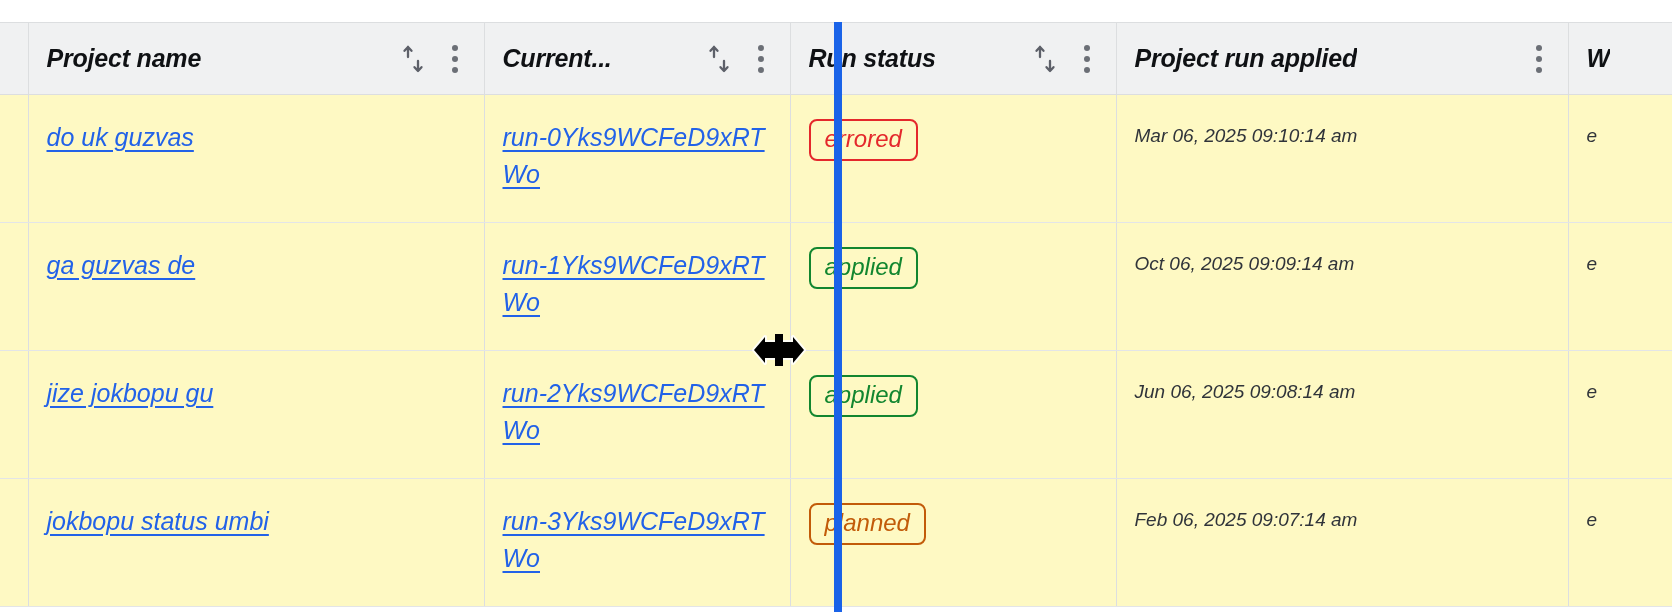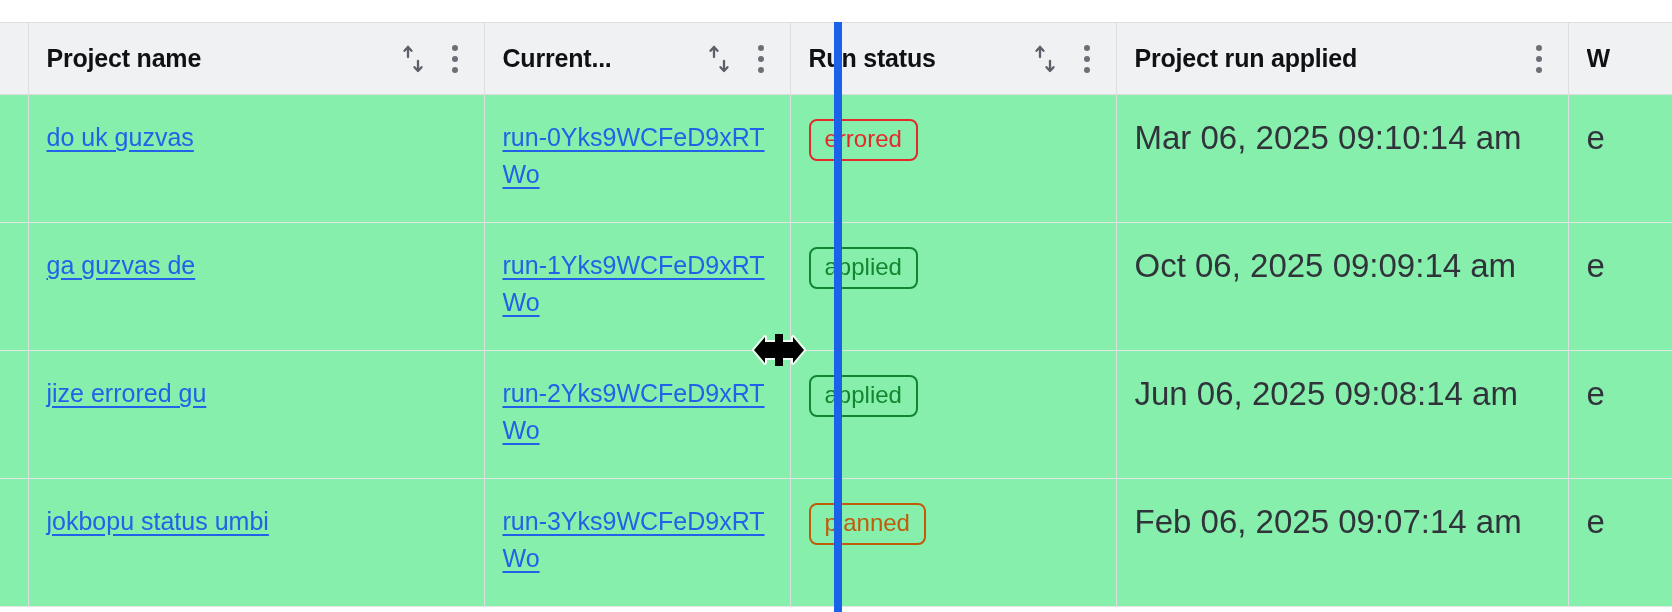--- a/index.html
+++ b/index.html
@@ -25,20 +25,21 @@
   }
 
   
   .table-scroll {
     position: absolute;
     left: 0;
     top: 22px;
     width: 1672px;
     height: 590px;
     overflow: hidden;
+    font-style: italic;
   }
 
   table.data-table {
     border-collapse: collapse;
     table-layout: fixed;
     width: 1790px;
     background: #ffffff;
   }
 
   
@@ -115,21 +116,21 @@
   
   tbody td {
     height: 128px;
     padding: 0 18px;
     border-right: 1px solid #dcdee0;
     border-bottom: 1px solid #e3e5e7;
     font-size: 25px;
     color: #30343a;
     vertical-align: middle;
     box-sizing: border-box;
-    background: #86efac;
+    background: #fef9c3;
   }
   tbody td.select-col {
     padding: 0;
     width: 28px;
     border-bottom: 1px solid #e3e5e7;
   }
 
   tbody td.cell-top {
     vertical-align: top;
     padding-top: 24px;
@@ -141,21 +142,21 @@
     text-underline-offset: 4px;
     font-size: 25px;
     line-height: 1.48;
     word-break: break-all;
     cursor: pointer;
   }
   .project-link { word-break: normal; }
 
   .date-text {
     color: #30343a;
-    font-size: 33px;
+    font-size: 19px;
     white-space: nowrap;
   }
 
   
   .badge {
     display: inline-block;
     border: 2px solid currentColor;
     border-radius: 8px;
     padding: 5px 14px 7px;
     font-size: 24px;
@@ -333,21 +334,21 @@
             <span class="date-text">Oct 06, 2025 09:09:14 am</span>
           </td>
           <td class="cell-top">
             <span class="date-text">e</span>
           </td>
         </tr>
 
         <tr>
           <td class="select-col"></td>
           <td class="cell-top">
-            <a class="cell-link project-link">jize errored gu</a>
+            <a class="cell-link project-link">jize jokbopu gu</a>
           </td>
           <td class="cell-top">
             <a class="cell-link">run-2Yks9WCFeD9xRTWo</a>
           </td>
           <td class="cell-top">
             <span class="badge applied">applied</span>
           </td>
           <td class="cell-top">
             <span class="date-text">Jun 06, 2025 09:08:14 am</span>
           </td>

